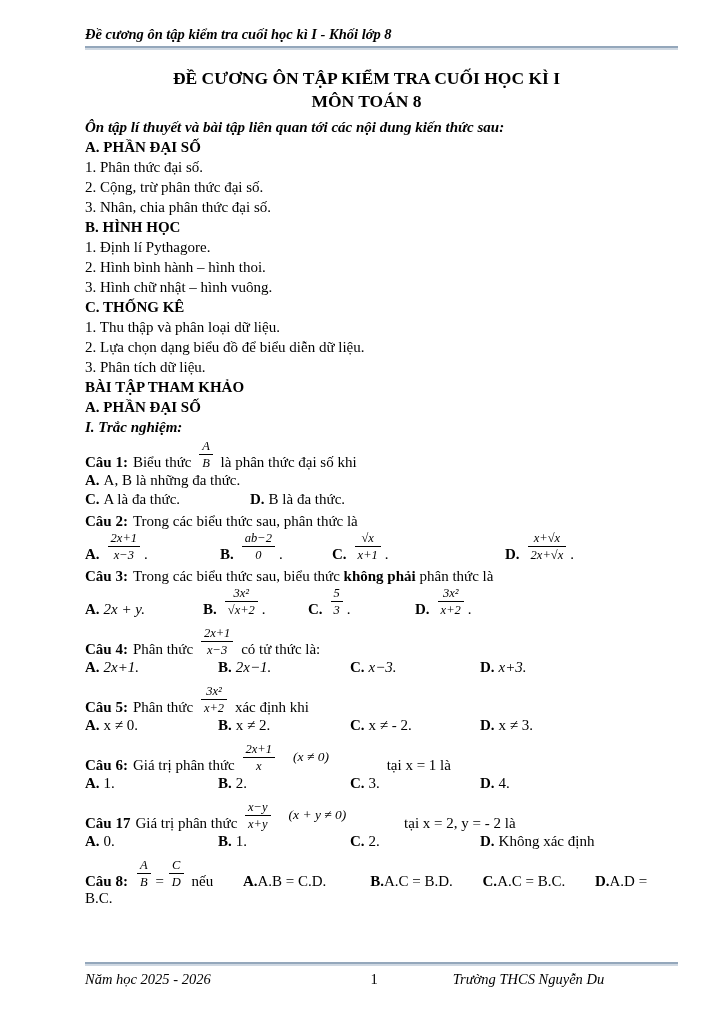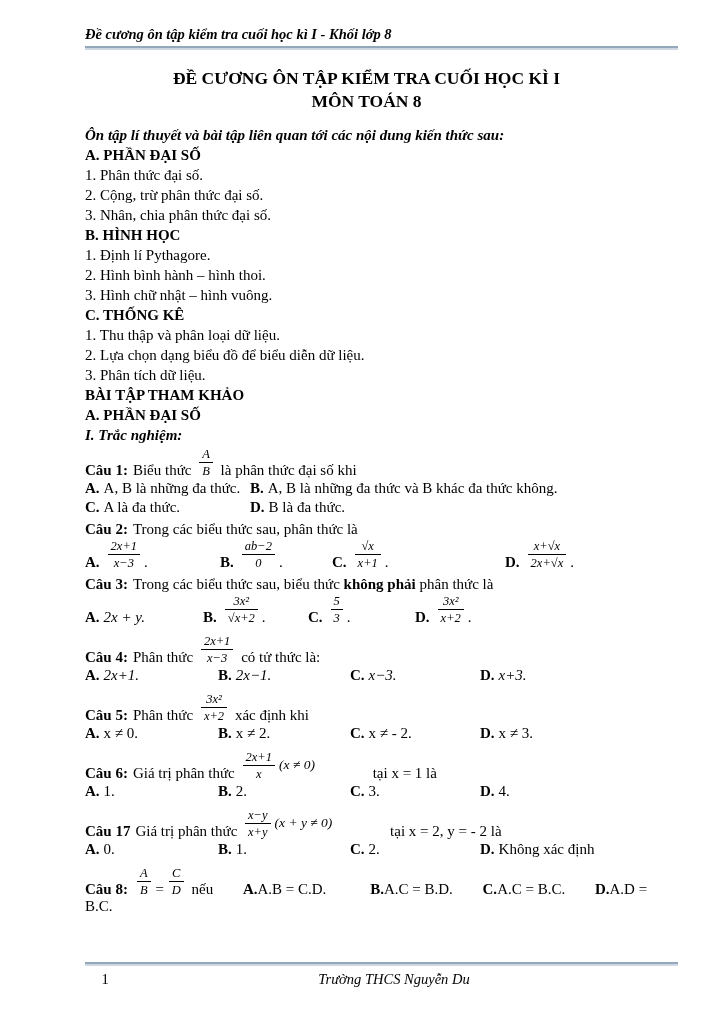--- a/index.html
+++ b/index.html
@@ -9,32 +9,32 @@
     font-size:15px; color:#000; overflow:hidden;
   }
   
   .hdr { position:absolute; top:26px; left:85px; right:47px; }
   .hdr-text { font-style:italic; font-weight:bold; font-size:14.5px; padding-right:30px; }
   .rule { margin-top:3px; height:2px; background:#94a7bb; border-bottom:2px solid #cfd8e2; }
   
   .title { position:absolute; top:67px; left:85px; width:563px; text-align:center;
            font-weight:bold; font-size:17.5px; line-height:23px; }
   
-  .content { position:absolute; top:125px; left:85px; width:578px; }
+  .content { position:absolute; top:117px; left:85px; width:578px; }
   .t-line { line-height:20px; }
   .bold { font-weight:bold; }
   .bi { font-weight:bold; font-style:italic; }
   .qlabel { font-weight:bold; margin-right:5px; }
   .q { margin-top:2px; }
   .q-sp { margin-top:7px; }
   .frac { display:inline-block; text-align:center; font-style:italic;
           font-size:12.5px; line-height:14px; margin:0 4px; }
   .frac .num { display:block; padding:0 3px 1px; border-bottom:1px solid #000; }
   .frac .den { display:block; padding:1px 3px 0; }
-  .cond { font-style:italic; font-size:13.5px; vertical-align:9px; margin-left:0; }
+  .cond { font-style:italic; font-size:13.5px; vertical-align:9px; margin-left:14px; }
   .tail-gap { margin-left:54px; }
   .opts { display:flex; line-height:19px; align-items:flex-end; }
   .opts b { margin-right:4px; }
   .math { font-style:italic; }
   
   .c1 { width:133px; } .c2 { width:132px; } .c3 { width:130px; } .c4 { flex:1; }
   .q1c { width:165px; }
   .q2 .c1 { width:135px; } .q2 .c2 { width:112px; } .q2 .c3 { width:173px; }
   .q3 .c1 { width:118px; } .q3 .c2 { width:105px; } .q3 .c3 { width:107px; }
   .inline-opt { margin-left:26px; }
@@ -85,21 +85,20 @@
     <div class="t-line bi">I. Trắc nghiệm:</div>
 
     <div class="q">
       <div>
         <span class="qlabel">Câu 1:</span><span>Biểu thức</span>
         <span class="frac"><span class="num">A</span><span class="den">B</span></span>
         <span>là phân thức đại số khi</span>
       </div>
       <div class="opts">
         <span class="q1c"><b>A.</b><span>A, B là những đa thức.</span></span>
-        <span class="c4"><b>B.</b><span>A, B là những đa thức và B khác đa thức không.</span></span>
       </div>
       <div class="opts">
         <span class="q1c"><b>C.</b><span>A là đa thức.</span></span>
         <span class="c4"><b>D.</b><span>B là đa thức.</span></span>
       </div>
     </div>
 
     <div class="q q2">
       <div class="t-line">
         <span class="qlabel">Câu 2:</span><span>Trong các biểu thức sau, phân thức là</span>
@@ -191,18 +190,19 @@
         <span class="inline-opt"><b>C.</b><span>A.C = B.C.</span></span>
         <span class="inline-opt"><b>D.</b><span>A.D = B.C.</span></span>
       </div>
     </div>
 
   </div>
 
   <div class="ftr">
     <div class="rule"></div>
     <div class="ftr-row">
+      <span class="ftr-left">Năm học 2025 - 2026</span>
       <span class="ftr-page">1</span>
       <span class="ftr-right">Trường THCS Nguyễn Du</span>
     </div>
   </div>
 
 </div>
 
 </body></html>

